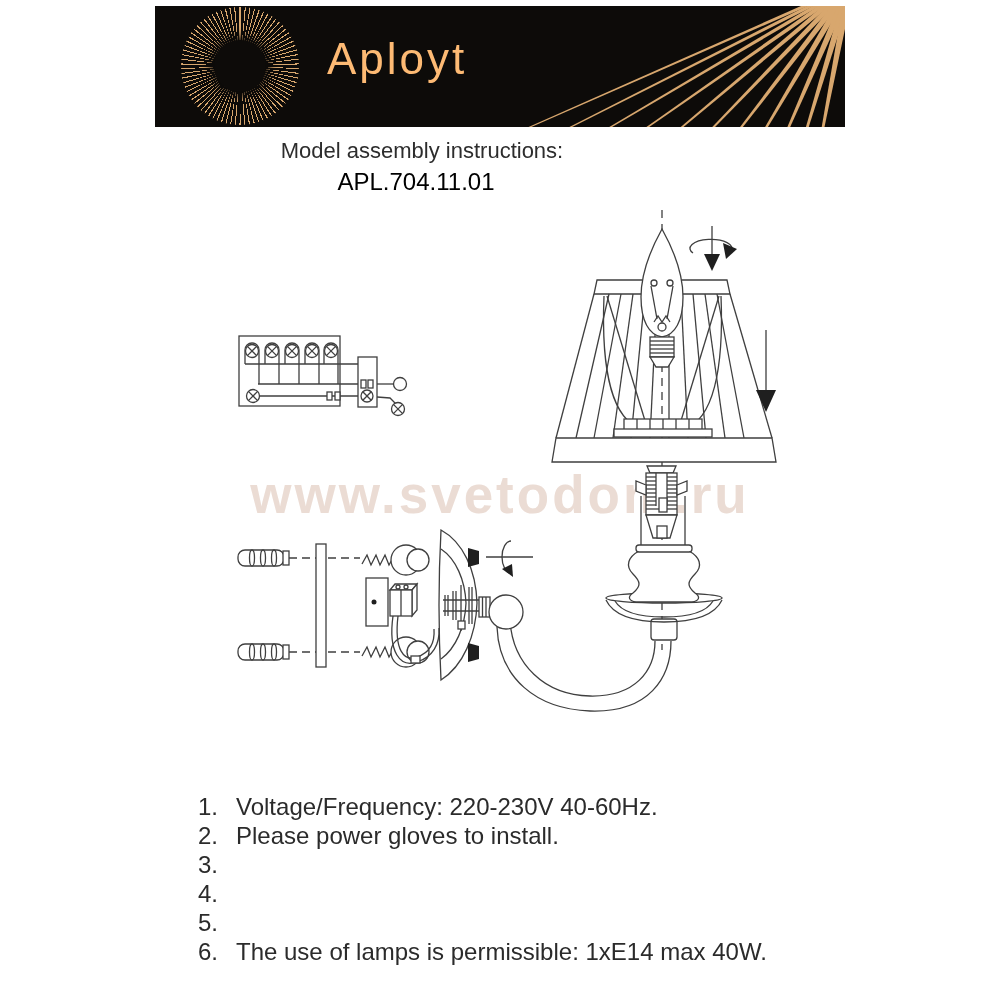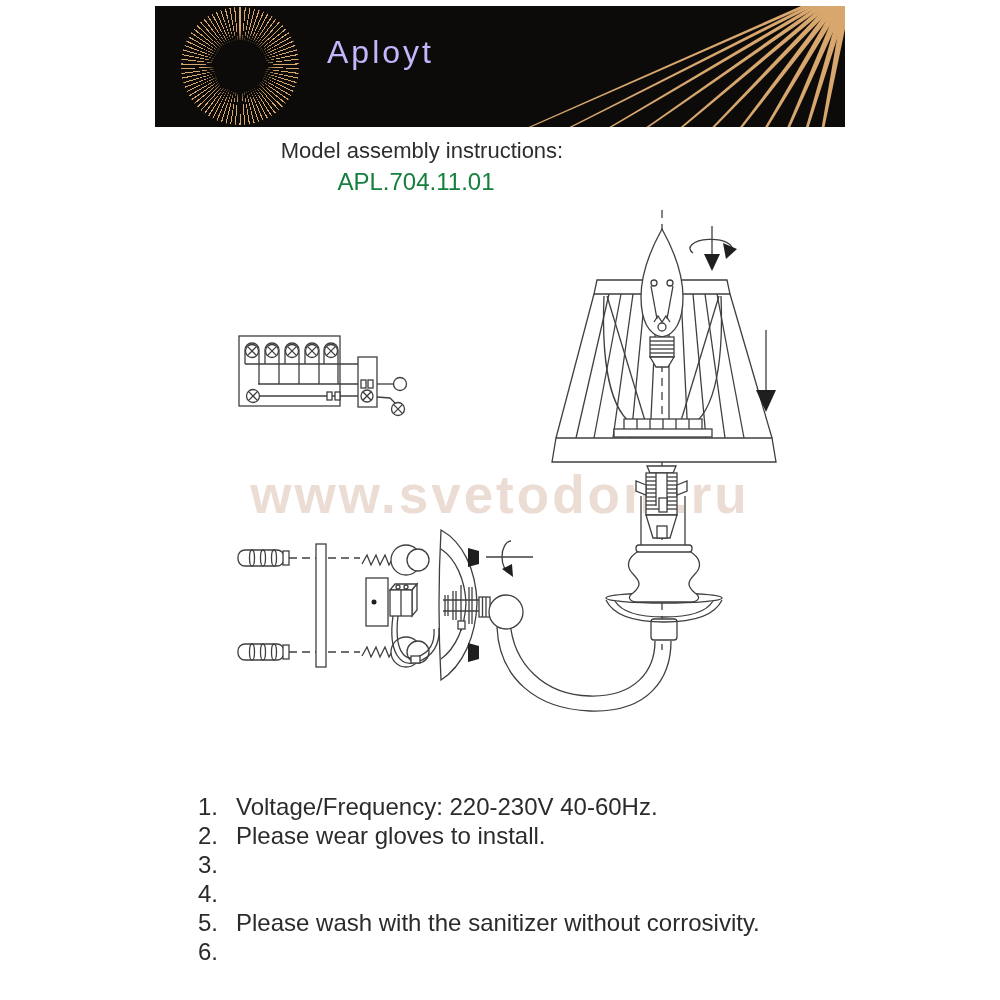--- a/index.html
+++ b/index.html
@@ -5,26 +5,26 @@
   html,body{margin:0;padding:0;}
   body{width:1000px;height:1000px;background:#ffffff;font-family:"Liberation Sans",sans-serif;overflow:hidden;}
   .page{position:relative;width:1000px;height:1000px;background:#fff;}
 
   
   .banner{position:absolute;left:155px;top:6px;width:690px;height:121px;background:#0d0b09;overflow:hidden;}
   .sunburst{position:absolute;left:26px;top:1px;width:118px;height:118px;border-radius:50%;
             background:repeating-conic-gradient(#d8a76e 0deg 1.1deg, transparent 1.1deg 4.6deg);}
   .sunburst-core{position:absolute;left:50%;top:50%;width:52px;height:52px;transform:translate(-50%,-50%);
                  background:#0d0b09;border-radius:50%;box-shadow:0 0 8px 4px #0d0b09;}
-  .logo{position:absolute;left:172px;top:28px;font-size:32px;font-weight:400;letter-spacing:3px;color:#c4b5fd;}
+  .logo{position:absolute;left:172px;top:28px;font-size:44px;font-weight:400;letter-spacing:3px;color:#fdba74;}
   .rays{position:absolute;right:0;top:0;width:340px;height:121px;}
 
   
   .title{position:absolute;left:0;top:138px;width:844px;text-align:center;font-size:22px;color:#2d2d2d;}
-  .model{position:absolute;left:0;top:168px;width:832px;text-align:center;font-size:24px;color:#15803d;}
+  .model{position:absolute;left:0;top:168px;width:832px;text-align:center;font-size:24px;color:#000000;}
 
   
   .watermark{position:absolute;left:0;top:464px;width:1000px;text-align:center;z-index:0;
              font-size:53px;font-weight:bold;letter-spacing:3px;color:#ebdcd4;}
 
   
   .diagram{position:absolute;left:0;top:0;width:1000px;height:1000px;z-index:1;}
   .diagram *{vector-effect:none;}
   .ln{stroke:#3f3f3f;stroke-width:1.3;fill:none;}
   .lnw{stroke:#3f3f3f;stroke-width:1.3;fill:#ffffff;}
@@ -291,30 +291,30 @@
 
   </svg>
 
   <ol class="instructions">
     <li>
       <span class="num">1.</span>
       <span class="txt">Voltage/Frequency: 220-230V 40-60Hz.</span>
     </li>
     <li>
       <span class="num">2.</span>
-      <span class="txt">Please wear gloves to install.</span>
+      <span class="txt">Please power gloves to install.</span>
     </li>
     <li>
       <span class="num">3.</span>
     </li>
     <li>
       <span class="num">4.</span>
     </li>
     <li>
       <span class="num">5.</span>
-      <span class="txt">Please wash with the sanitizer without corrosivity.</span>
     </li>
     <li>
       <span class="num">6.</span>
+      <span class="txt">The use of lamps is permissible: 1xE14 max 40W.</span>
     </li>
   </ol>
 
 </div>
 
 </body></html>

